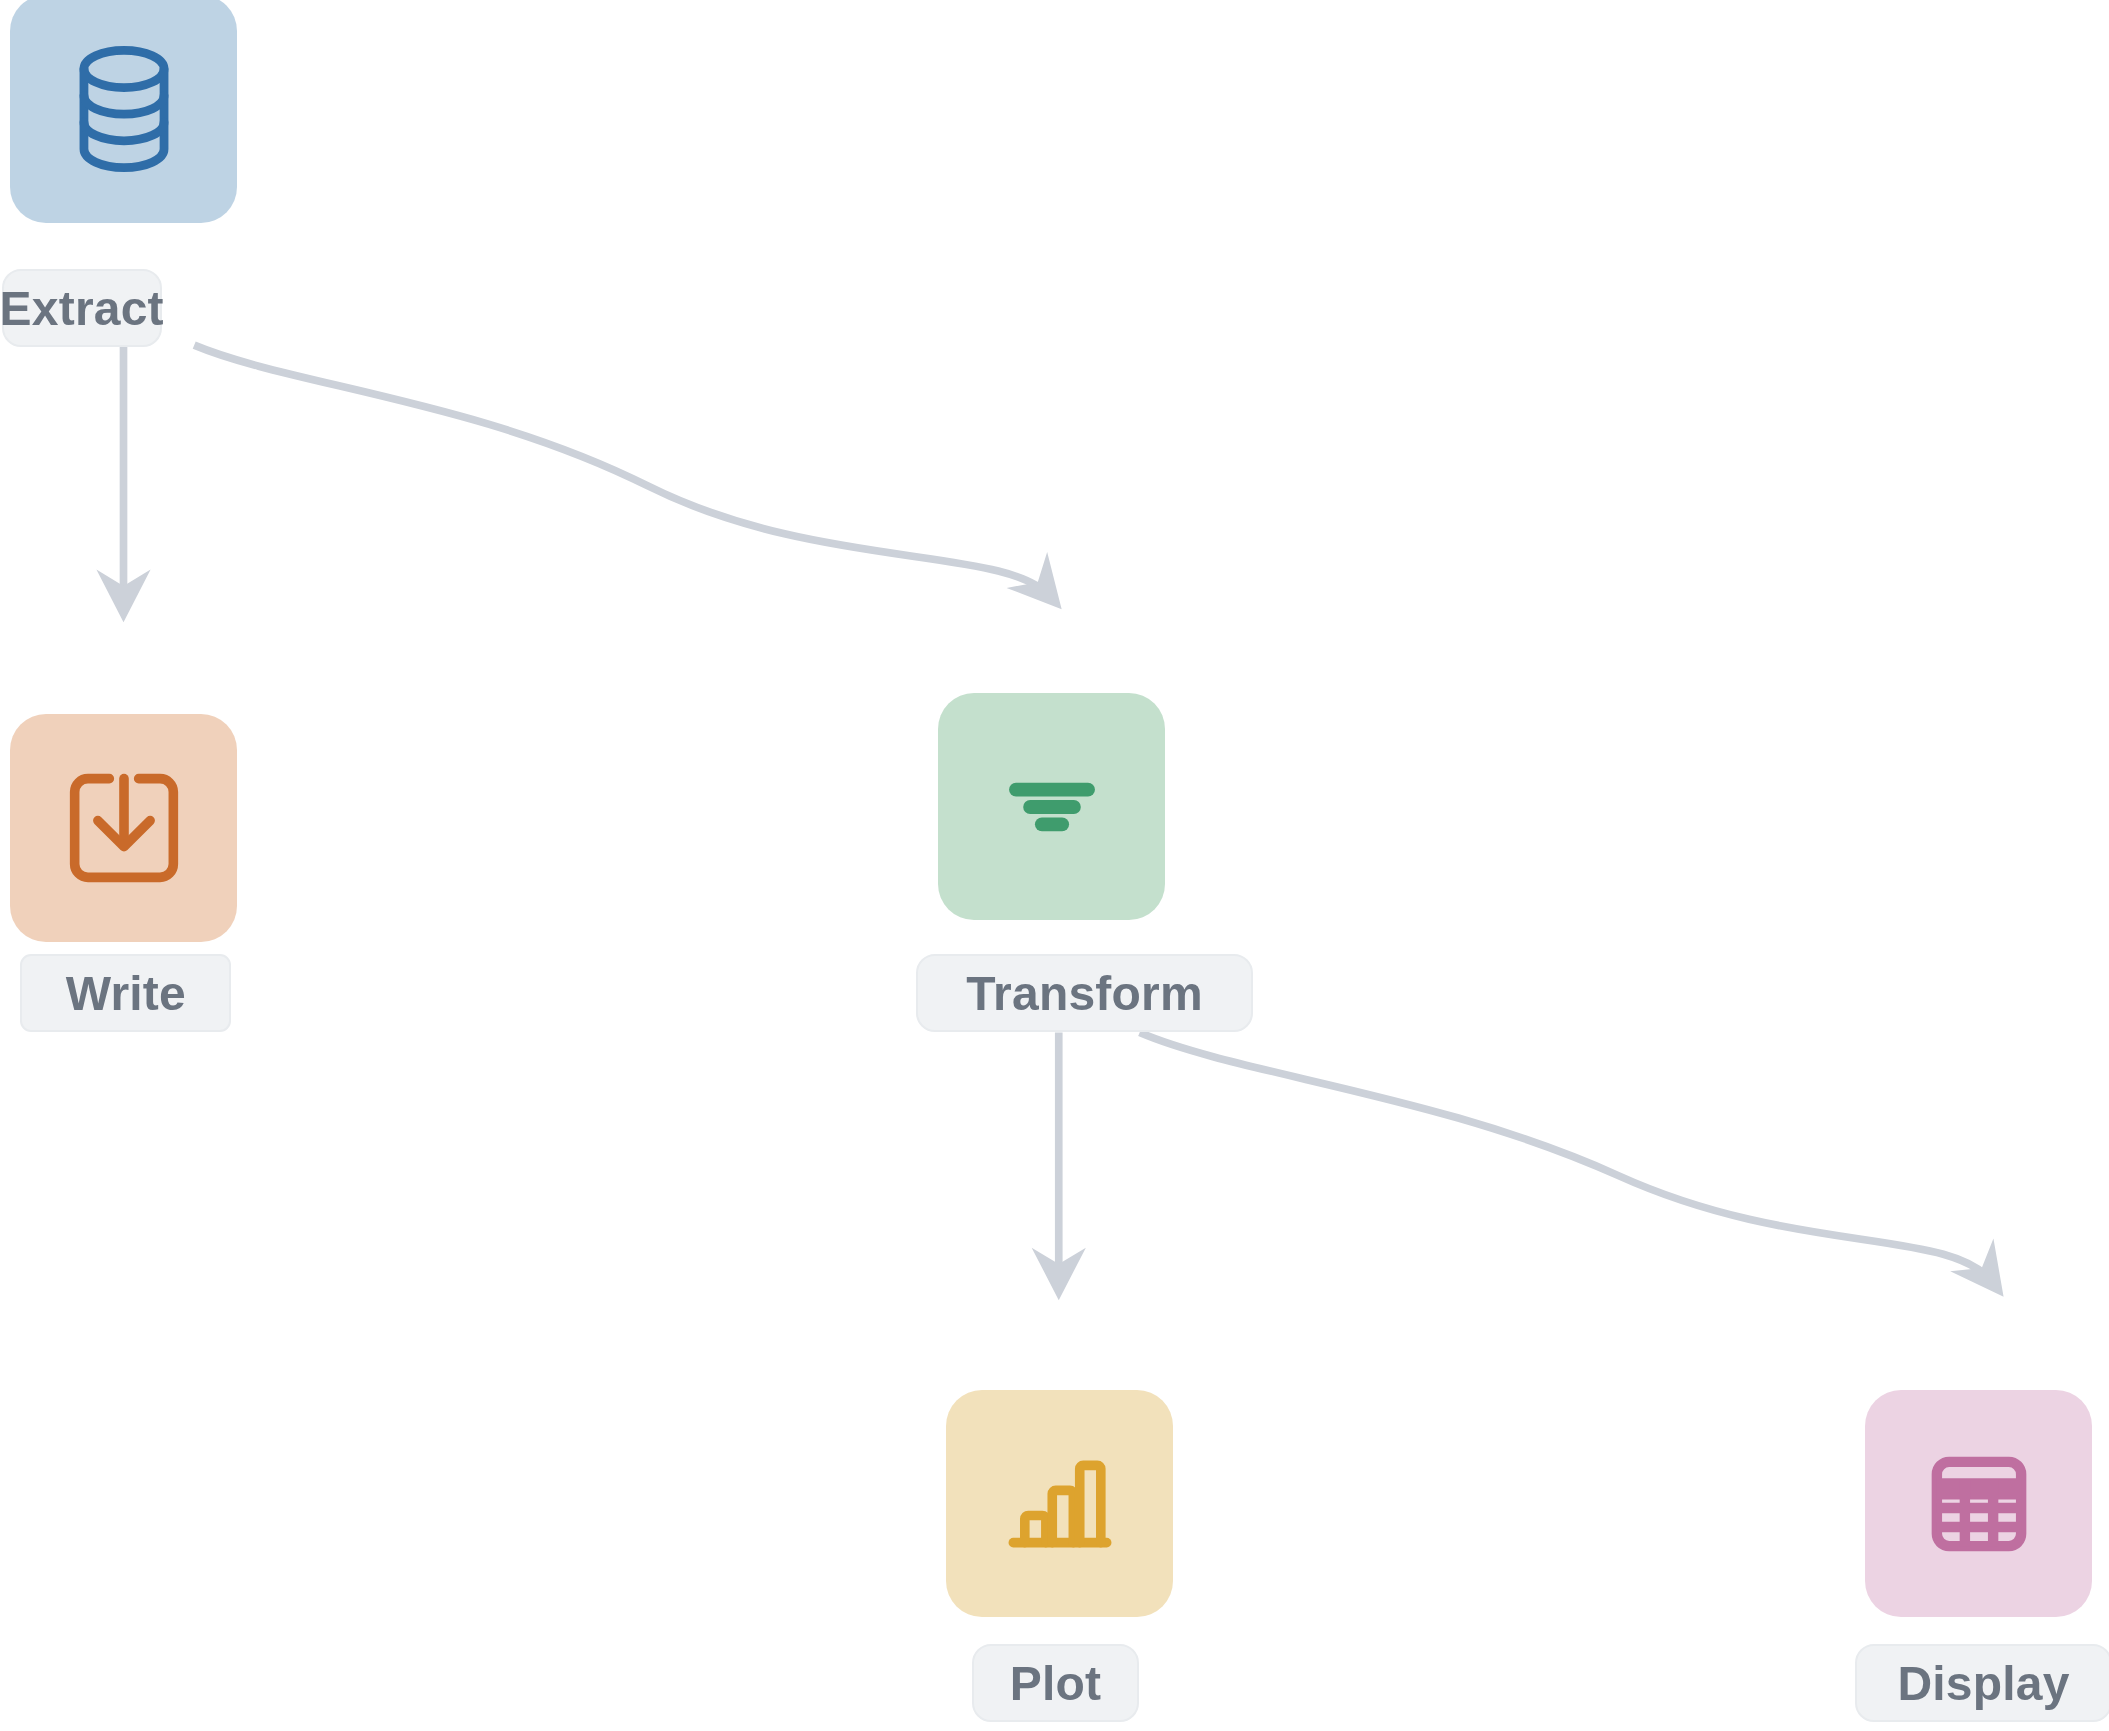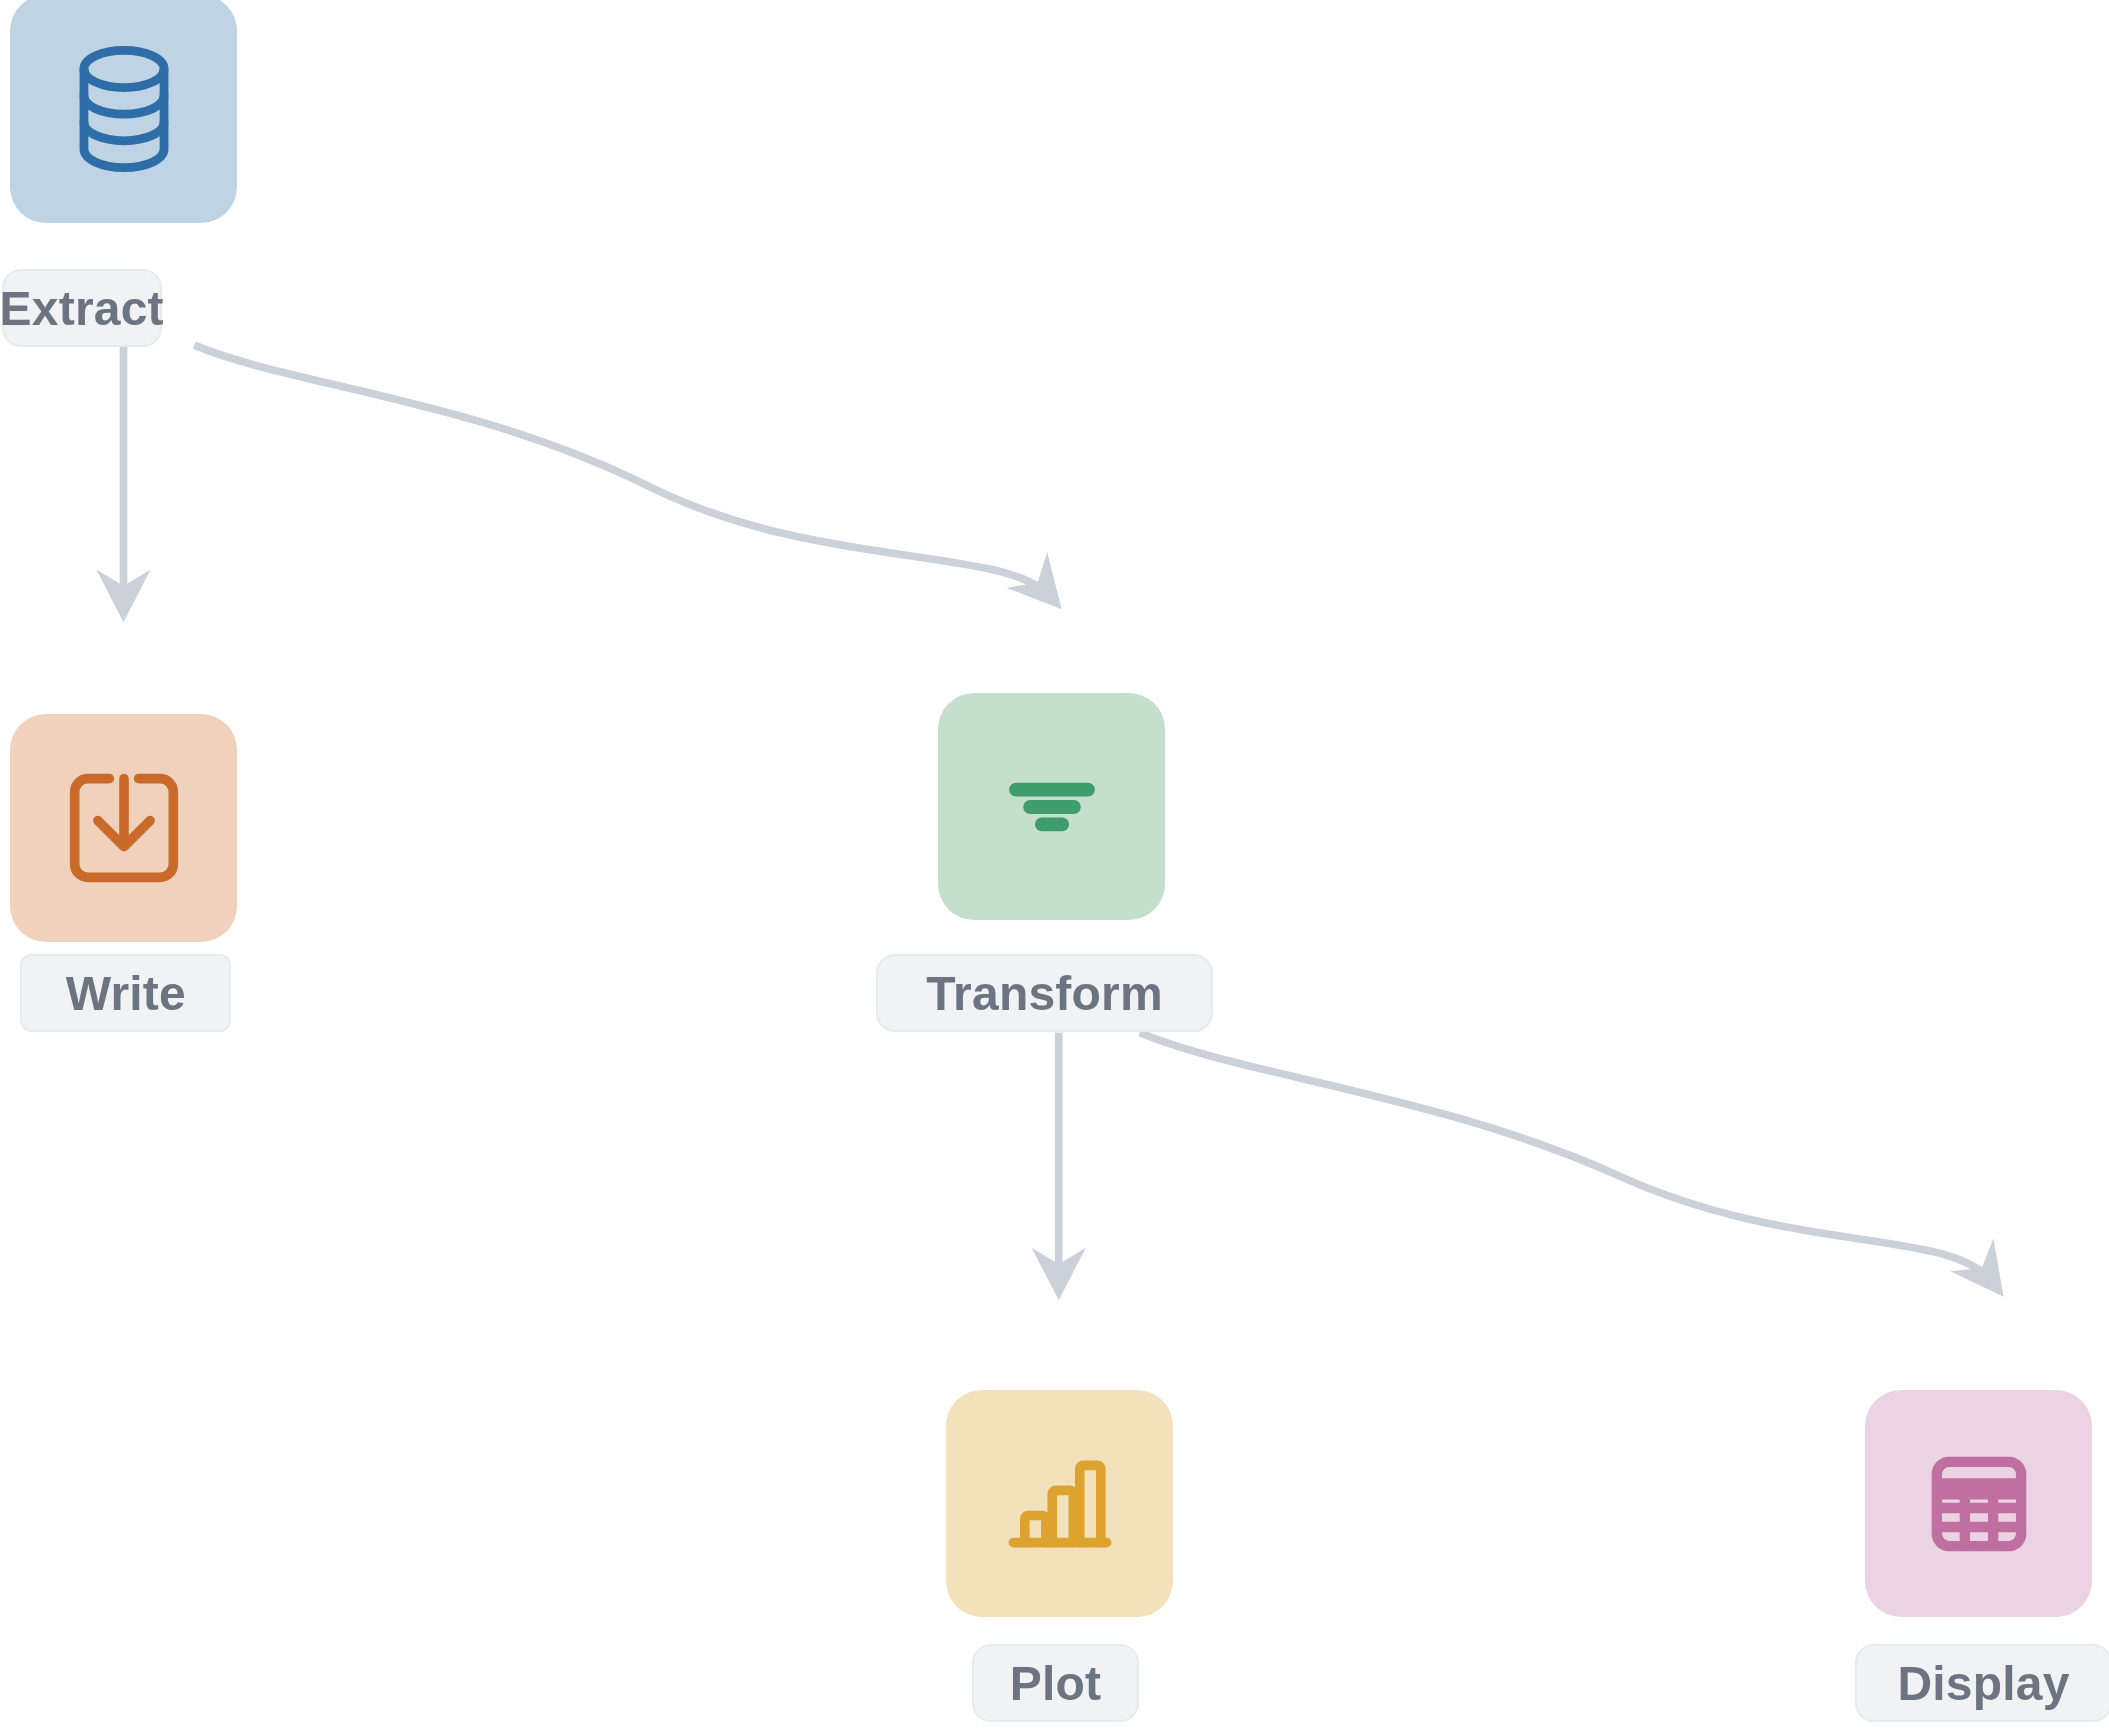--- a/index.html
+++ b/index.html
@@ -58,21 +58,21 @@
   }
 
   
   #node-extract .node-tile   { left: 10.2px;   top: -5.1px;    width: 227px; height: 228px; }
   #node-extract .node-label  { left: 1.7px;    top: 269px;   width: 160px; }
 
   #node-write .node-tile     { left: 10.2px;   top: 714px;   width: 227px; height: 228px; }
   #node-write .node-label    { left: 20.4px;   top: 954px;  width: 211px; border-radius: 11px; }
 
   #node-transform .node-tile  { left: 938px; top: 693px;   width: 227px; height: 227px; }
-  #node-transform .node-label { left: 876px; top: 954px;  width: 337px; }
+  #node-transform .node-label { left: 916px; top: 954px;  width: 337px; }
 
   #node-plot .node-tile      { left: 946px; top: 1390px;  width: 227px; height: 227px; }
   #node-plot .node-label     { left: 972px; top: 1644px;  width: 167px; }
 
   #node-display .node-tile   { left: 1865px; top: 1390px;  width: 227px; height: 227px; }
   #node-display .node-label  { left: 1855px; top: 1644px;  width: 257px; }
 </style>
 </head>
 <body>
 

